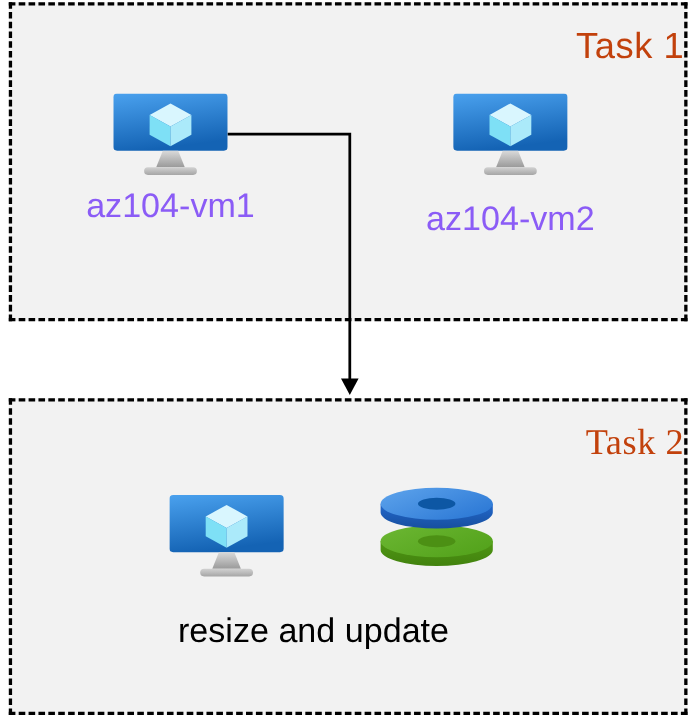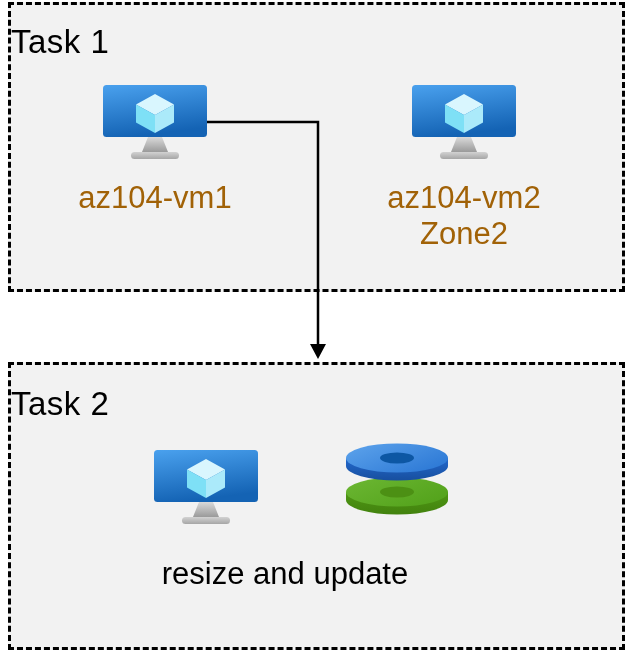--- a/index.html
+++ b/index.html
@@ -25,40 +25,40 @@
     left: 8px; top: 2px;
     width: 617px; height: 290px;
   }
   .task-box.task2 {
     left: 8px; top: 362px;
     width: 617px; height: 288px;
   }
   .task-title {
     margin-top: 18px;
     width: 100%;
-    text-align: left;
+    text-align: right;
     font-size: 33px;
-    color: #000000;
+    color: #c2410c;
     letter-spacing: 0.5px;
   }
-  .task2 .task-title { margin-top: 20px; }
+  .task2 .task-title { margin-top: 20px; font-family: Liberation Serif, serif; }
   .vm-node {
     position: absolute;
     width: 180px;
     display: flex;
     flex-direction: column;
     align-items: center;
   }
   .vm-node .icon-wrap { width: 104px; height: 80px; }
   .vm-label {
-    margin-top: 15px;
+    margin-top: 4px;
     text-align: center;
     font-size: 31px;
     line-height: 36px;
-    color: #a16207;
+    color: #8b5cf6;
     white-space: nowrap;
   }
   .abs-icon { position: absolute; }
   .caption {
     position: absolute;
     left: 0;
     top: 191px;
     width: 548px;
     text-align: center;
     font-size: 31px;
@@ -122,34 +122,33 @@
           <polygon points="71,19.5 52,30 52,48 71,37.5" fill="#abeafa"></polygon>
           <path d="M45,52 h14 l6,15 h-26 z" fill="url(#vmStand)"></path>
           <rect x="28" y="67" width="48" height="7" rx="3.5" fill="url(#vmBase)"></rect>
         </svg>
       </div>
       <div class="vm-label">
         <div>az104-vm1</div>
       </div>
     </div>
 
-    <div class="vm-node" style="left:363px; top:80px;">
+    <div class="vm-node" style="left:363px; top:80px;gap:12px;">
       <div class="icon-wrap">
         <svg viewBox="0 0 104 80" width="104" height="80">
           <rect x="0" y="0" width="104" height="52" rx="3.5" fill="url(#vmScreen)"></rect>
           <polygon points="52,9 71,19.5 52,30 33,19.5" fill="#d9f6fe"></polygon>
           <polygon points="33,19.5 52,30 52,48 33,37.5" fill="#7ee0f6"></polygon>
           <polygon points="71,19.5 52,30 52,48 71,37.5" fill="#abeafa"></polygon>
           <path d="M45,52 h14 l6,15 h-26 z" fill="url(#vmStand)"></path>
           <rect x="28" y="67" width="48" height="7" rx="3.5" fill="url(#vmBase)"></rect>
         </svg>
       </div>
       <div class="vm-label">
         <div>az104-vm2</div>
-        <div>Zone2</div>
       </div>
     </div>
   </div>
 
   <div class="task-box task2">
     <div class="task-title">Task 2</div>
 
     <div class="abs-icon" style="left:143px; top:85px; width:104px; height:80px;">
       <svg viewBox="0 0 104 80" width="104" height="80">
         <rect x="0" y="0" width="104" height="52" rx="3.5" fill="url(#vmScreen)"></rect>

